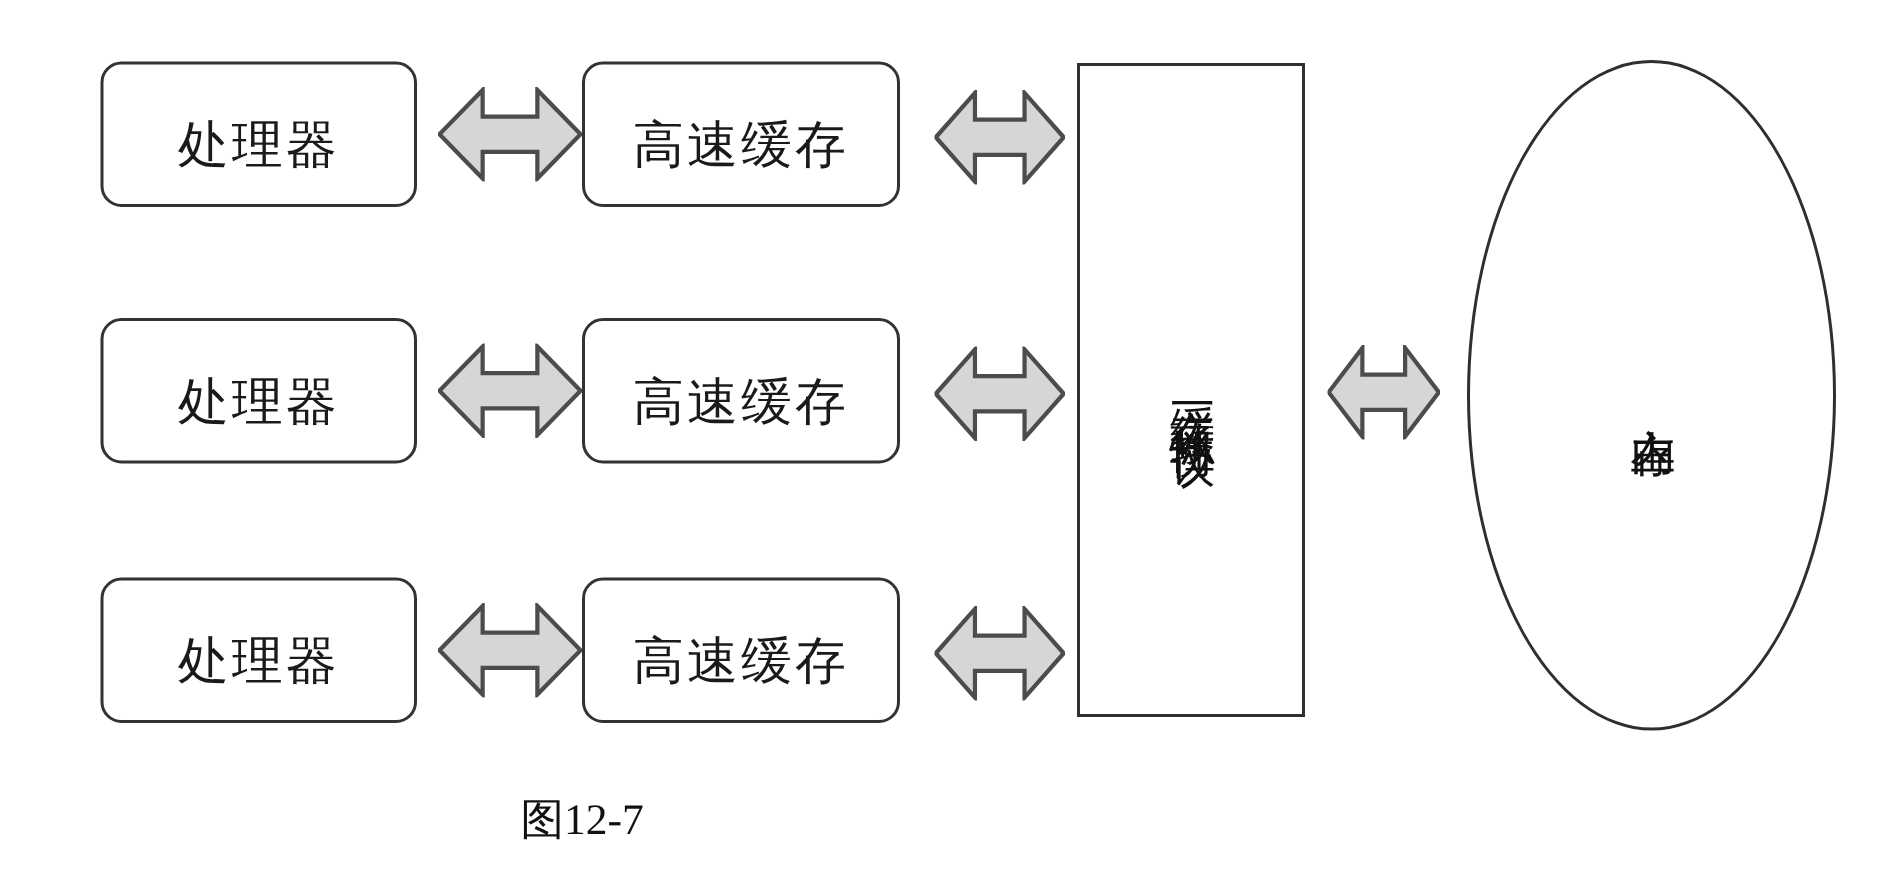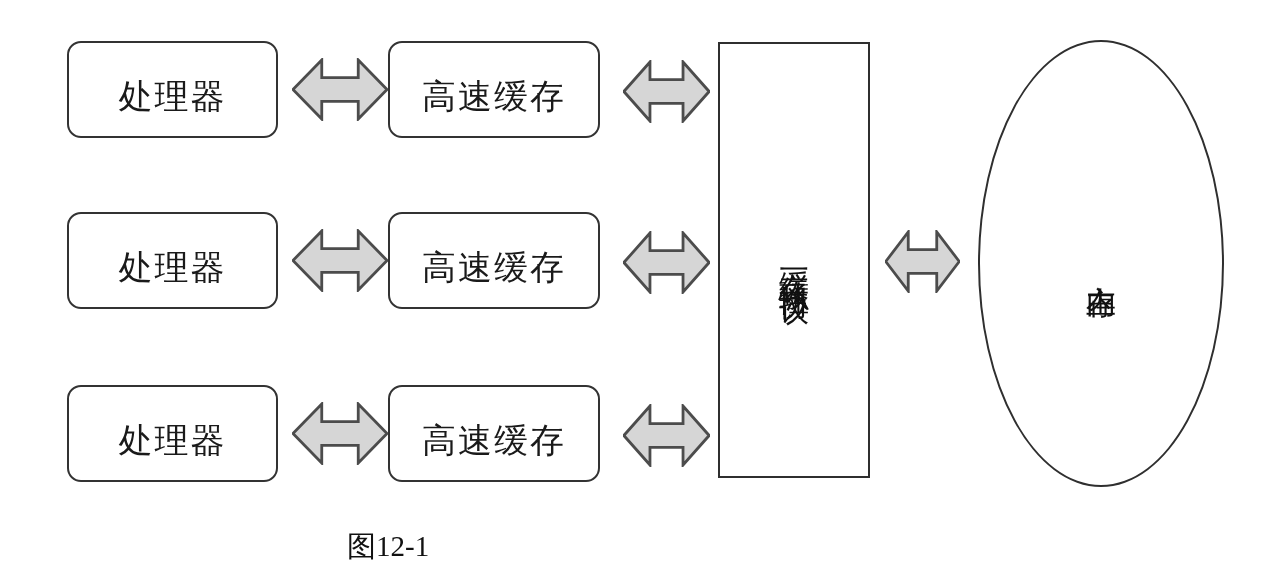--- a/index.html
+++ b/index.html
@@ -144,16 +144,16 @@
 
   <svg class="arrow a3" viewBox="0 0 100 64" preserveAspectRatio="none" aria-hidden="true">
     <polygon points="1,32 31,2 31,20 69,20 69,2 99,32 69,62 69,44 31,44 31,62"></polygon>
   </svg>
 
   <div class="memory">
     <span class="vtext">主内存</span>
   </div>
 
   <div class="caption">
-    <span>图12-1</span>
+    <span>图12-7</span>
   </div>
 
 </div>
 
 </body></html>

